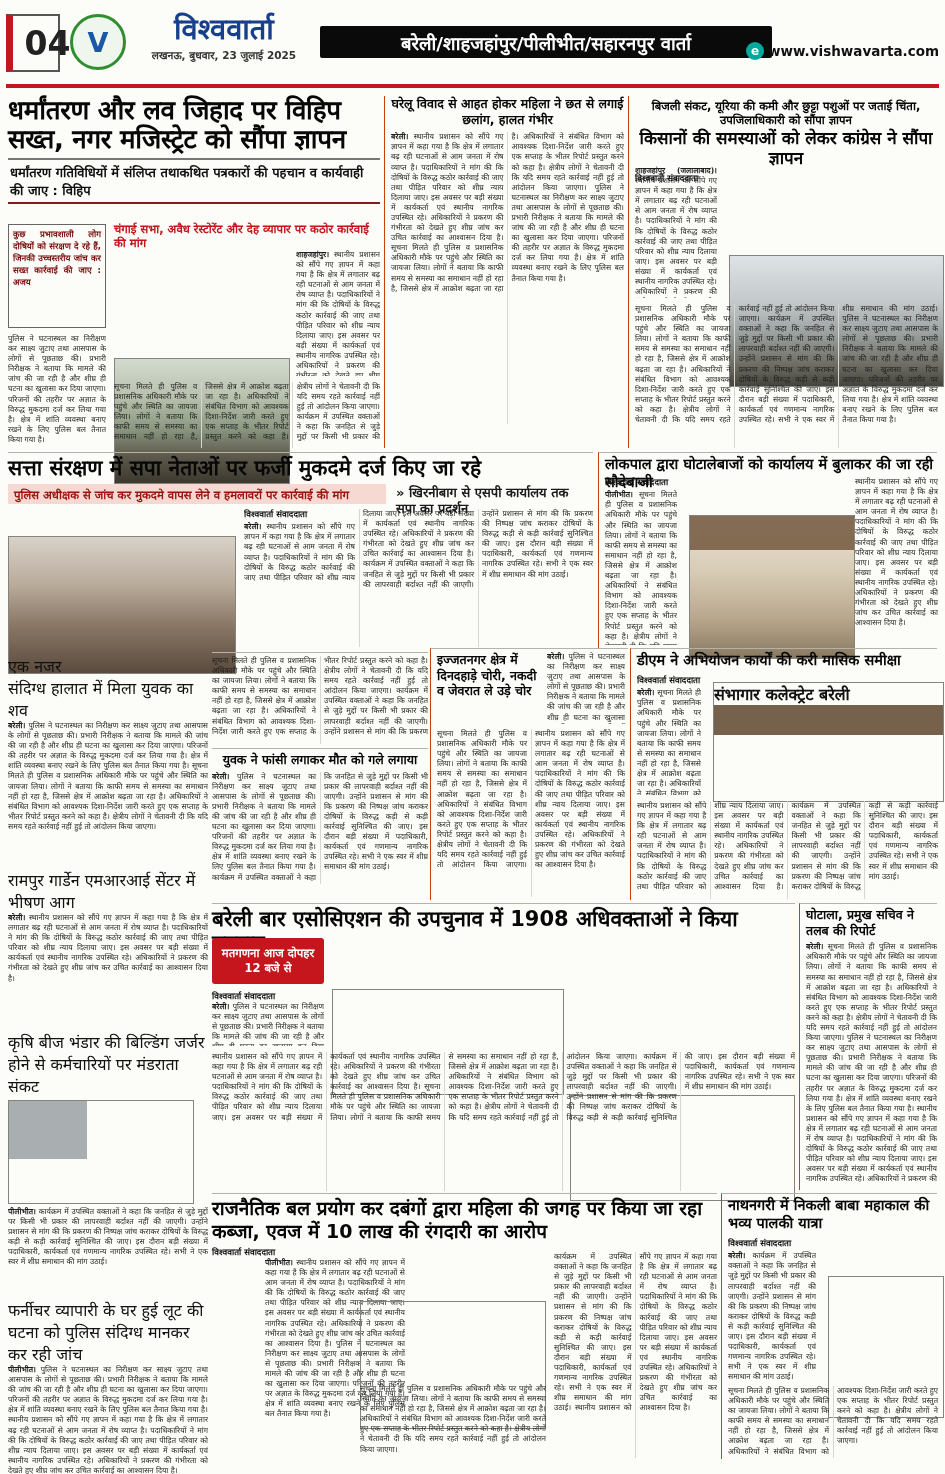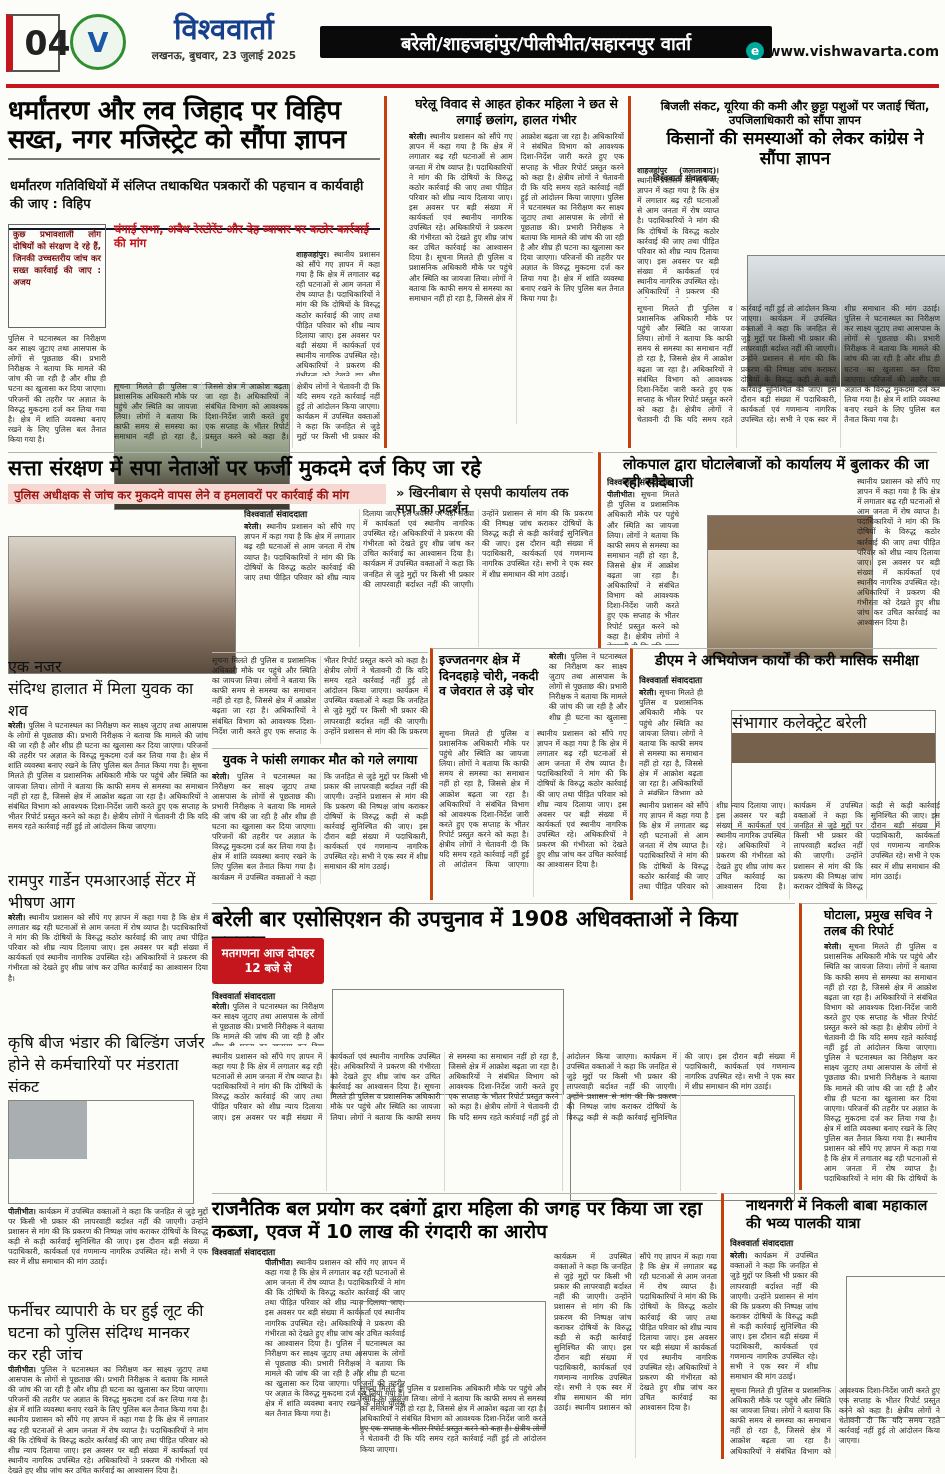--- a/index.html
+++ b/index.html
@@ -25,35 +25,35 @@
          justify-content:center;font-size:12px;font-weight:bold;font-style:normal;}
 
   
   .hl{font-weight:bold;color:#070707;}
   .h-xxl{font-size:26px;line-height:1.12;letter-spacing:-0.3px;}
   .h-xl{font-size:21px;line-height:1.15;}
   .h-lg{font-size:17px;line-height:1.2;}
   .h-md{font-size:14.5px;line-height:1.22;}
   .h-sm{font-size:12.5px;line-height:1.25;}
   .h-xs{font-size:11.5px;line-height:1.25;}
-  .deck{border-top:2px solid #777;border-bottom:2px solid #0f172a;padding:16px 2px;font-weight:bold;font-size:13px;margin-top:4px;}
+  .deck{border-top:2px solid #777;border-bottom:2px solid #7f1d1d;padding:3px 2px;font-weight:bold;font-size:13px;margin-top:4px;}
   .kick{color:#c4161c;font-weight:bold;font-size:11.5px;line-height:1.25;}
   .band{background:#f7d9d4;color:#9c1410;font-weight:bold;font-size:11.5px;display:flex;align-items:center;padding:0 6px;}
   .badge{background:#c4161c;color:#fff;font-weight:bold;font-size:11.5px;display:flex;align-items:center;justify-content:center;
          text-align:center;border-radius:3px;padding:2px 5px;line-height:1.3;}
   .bt{font-size:7.6px;line-height:1.33;text-align:justify;color:#1d1d1d;overflow:hidden;}
   .cols2{column-count:2;column-gap:8px;column-rule:1px solid #d8d6d0;}
   .cols3{column-count:3;column-gap:8px;column-rule:1px solid #d8d6d0;}
   .cols4{column-count:4;column-gap:8px;column-rule:1px solid #d8d6d0;}
   .cols5{column-count:5;column-gap:8px;column-rule:1px solid #d8d6d0;}
   .dl{font-weight:bold;}
   .byline{font-weight:bold;font-size:8.5px;text-align:left;display:block;margin-bottom:2px;color:#101010;}
   .cap{font-size:13px;font-weight:bold;color:#1a1a1a;line-height:1.25;}
   .sidebox{border:1.5px solid #666;padding:4px;font-size:8.5px;font-weight:bold;color:#7a1010;line-height:1.4;text-align:justify;overflow:hidden;}
-  .bl{border-left:3px solid #c2410c;padding-left:22px;}
+  .bl{border-left:1px solid #c2410c;padding-left:6px;}
   .tb{border-top:1px solid #b5b2aa;padding-top:3px;}
 
   
   .photo{position:relative;border:1px solid #85837d;overflow:hidden;}
   .ph-rally{background:linear-gradient(180deg,#d3dacf 0%,#b8c2ae 30%,#8e9a83 55%,#5d5a4c 78%,#3c382e 100%);}
   .ph-congress{background:linear-gradient(180deg,#dde3e6 0%,#c4c9cb 35%,#9aa09e 60%,#6b6a61 85%,#45443c 100%);}
   .ph-sapa{background:linear-gradient(180deg,#d8d2c8 0%,#b9ab9b 35%,#8a7766 65%,#5a4b3e 100%);}
   .ph-office{background:linear-gradient(180deg,#e9e3d5 0%,#d7cbb5 40%,#b8a78d 72%,#897960 100%);}
   .ph-meeting{background:linear-gradient(180deg,#d9d0c3 0%,#c5b9a7 50%,#99british 0;}
   .ph-meeting{background:linear-gradient(180deg,#d9d0c3 0%,#c5b9a7 50%,#998a74 100%);}
@@ -234,21 +234,21 @@
       <span>पुलिस ने घटनास्थल का निरीक्षण कर साक्ष्य जुटाए तथा आसपास के लोगों से पूछताछ की। प्रभारी निरीक्षक ने बताया कि मामले की जांच की जा रही है और शीघ्र ही घटना का खुलासा कर दिया जाएगा। परिजनों की तहरीर पर अज्ञात के विरुद्ध मुकदमा दर्ज कर लिया गया है। क्षेत्र में शांति व्यवस्था बनाए रखने के लिए पुलिस बल तैनात किया गया है।</span> <span>कार्यक्रम में उपस्थित वक्ताओं ने कहा कि जनहित से जुड़े मुद्दों पर किसी भी प्रकार की लापरवाही बर्दाश्त नहीं की जाएगी। उन्होंने प्रशासन से मांग की कि प्रकरण की निष्पक्ष जांच कराकर दोषियों के विरुद्ध कड़ी से कड़ी कार्रवाई सुनिश्चित की जाए। इस दौरान बड़ी संख्या में पदाधिकारी, कार्यकर्ता एवं गणमान्य नागरिक उपस्थित रहे। सभी ने एक स्वर में शीघ्र समाधान की मांग उठाई।</span>
     </div>
   </section>
 
   <section class="abs tb bl" style="left:630px;top:648px;width:307px;height:252px;">
     <div class="hl h-md">डीएम ने अभियोजन कार्यों की करी मासिक समीक्षा</div>
     <div class="abs bt" style="left:6px;top:26px;width:64px;height:120px;">
       <span class="byline">विश्ववार्ता संवाददाता</span>
       <span class="dl">बरेली।</span> <span>सूचना मिलते ही पुलिस व प्रशासनिक अधिकारी मौके पर पहुंचे और स्थिति का जायजा लिया। लोगों ने बताया कि काफी समय से समस्या का समाधान नहीं हो रहा है, जिससे क्षेत्र में आक्रोश बढ़ता जा रहा है। अधिकारियों ने संबंधित विभाग को आवश्यक दिशा-निर्देश जारी करते हुए एक सप्ताह के भीतर रिपोर्ट प्रस्तुत करने को कहा है। क्षेत्रीय लोगों ने चेतावनी दी कि यदि समय रहते कार्रवाई नहीं हुई तो आंदोलन किया जाएगा।</span>
     </div>
-    <div class="abs photo ph-meeting" style="left:76px;top:40px;width:205px;height:120px;">
+    <div class="abs photo ph-meeting" style="left:76px;top:12px;width:231px;height:120px;font-weight:bold;">
       <div class="sign">संभागार कलेक्ट्रेट बरेली</div>
       <div class="blockgrey" style="left:0;bottom:0;width:100%;height:30px;background:#5d452e;opacity:.85;"></div>
     </div>
     <div class="abs bt cols4" style="left:6px;top:152px;width:301px;height:98px;">
       <span>स्थानीय प्रशासन को सौंपे गए ज्ञापन में कहा गया है कि क्षेत्र में लगातार बढ़ रही घटनाओं से आम जनता में रोष व्याप्त है। पदाधिकारियों ने मांग की कि दोषियों के विरुद्ध कठोर कार्रवाई की जाए तथा पीड़ित परिवार को शीघ्र न्याय दिलाया जाए। इस अवसर पर बड़ी संख्या में कार्यकर्ता एवं स्थानीय नागरिक उपस्थित रहे। अधिकारियों ने प्रकरण की गंभीरता को देखते हुए शीघ्र जांच कर उचित कार्रवाई का आश्वासन दिया है।</span> <span>कार्यक्रम में उपस्थित वक्ताओं ने कहा कि जनहित से जुड़े मुद्दों पर किसी भी प्रकार की लापरवाही बर्दाश्त नहीं की जाएगी। उन्होंने प्रशासन से मांग की कि प्रकरण की निष्पक्ष जांच कराकर दोषियों के विरुद्ध कड़ी से कड़ी कार्रवाई सुनिश्चित की जाए। इस दौरान बड़ी संख्या में पदाधिकारी, कार्यकर्ता एवं गणमान्य नागरिक उपस्थित रहे। सभी ने एक स्वर में शीघ्र समाधान की मांग उठाई।</span>
     </div>
   </section>
 
   <section class="abs tb" style="left:212px;top:903px;width:583px;height:287px;">
     <div class="hl h-xl">बरेली बार एसोसिएशन की उपचुनाव में 1908 अधिवक्ताओं ने किया मतदान</div>

